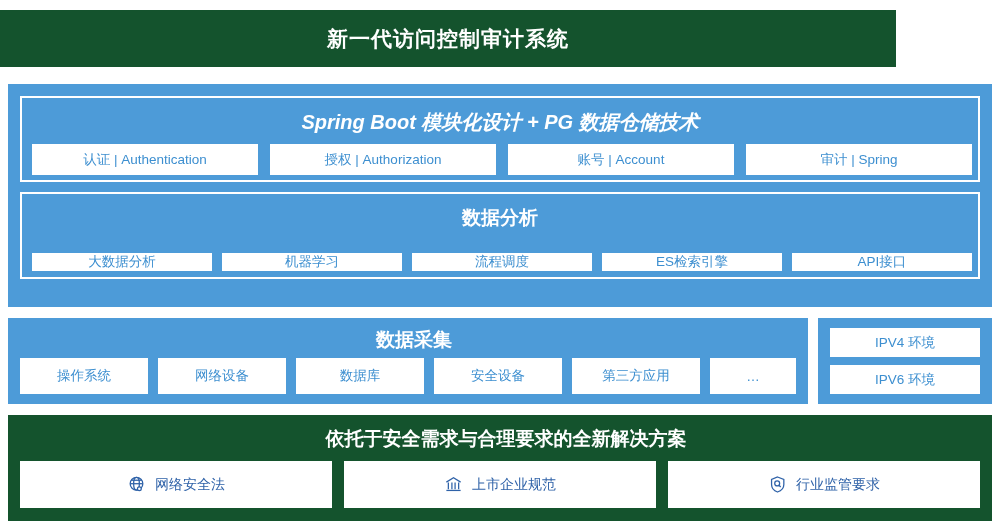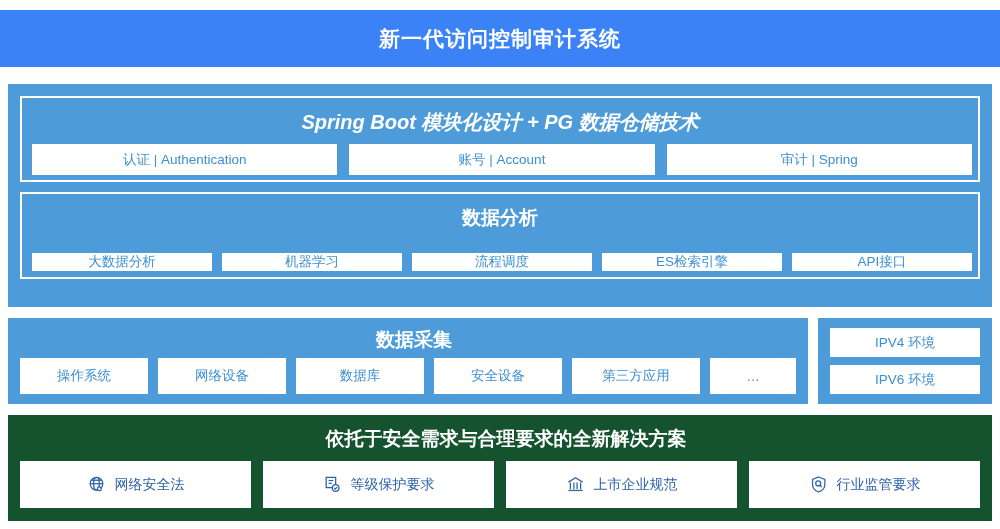--- a/index.html
+++ b/index.html
@@ -6,22 +6,22 @@
   body{
     width:1000px;height:529px;
     background:#ffffff;
     font-family:"Liberation Sans","DejaVu Sans",sans-serif;
     overflow:hidden;
   }
   .page{position:relative;width:1000px;height:529px;box-sizing:border-box;}
 
   
   .titlebar{
-    position:absolute;left:0;top:10px;width:1000px;height:57px;
-    background:#3b82f6;
+    position:absolute;left:0;top:10px;width:896px;height:57px;
+    background:#14532d;
     display:flex;align-items:center;justify-content:center;
   }
   .titlebar .title{
     color:#ffffff;font-size:21px;font-weight:bold;letter-spacing:1px;
   }
 
   
   .panel{
     position:absolute;
     background:#4d9bd8;
@@ -105,20 +105,21 @@
   <div class="titlebar">
     <span class="title">新一代访问控制审计系统</span>
   </div>
 
   <div class="panel" id="section-platform">
 
     <div class="group" id="group-springboot">
       <div class="group-title italic">Spring Boot 模块化设计 + PG 数据仓储技术</div>
       <div class="chips">
         <div class="chip">认证 | Authentication</div>
+        <div class="chip">授权 | Authorization</div>
         <div class="chip">账号 | Account</div>
         <div class="chip">审计 | Spring</div>
       </div>
     </div>
 
     <div class="group" id="group-analysis">
       <div class="group-title">数据分析</div>
       <div class="chips">
         <div class="chip">大数据分析</div>
         <div class="chip">机器学习</div>
@@ -158,32 +159,20 @@
             <circle cx="12" cy="11" r="8"></circle>
             <ellipse cx="12" cy="11" rx="3.6" ry="8"></ellipse>
             <line x1="4" y1="11" x2="20" y2="11"></line>
             <line x1="5.4" y1="6.6" x2="18.6" y2="6.6"></line>
             <circle cx="15.6" cy="17.4" r="2.4" fill="#ffffff"></circle>
           </svg>
         </span>
         <span>网络安全法</span>
       </div>
 
-      <div class="chip">
-        <span class="icon">
-          <svg width="19" height="19" viewBox="0 0 24 24" fill="none" stroke="#2f62a8" stroke-width="1.6">
-            <path d="M4 3 h12 v13 h-12 z"></path>
-            <line x1="7" y1="7" x2="13" y2="7"></line>
-            <line x1="7" y1="10.5" x2="11" y2="10.5"></line>
-            <circle cx="16" cy="16.5" r="4.2" fill="#ffffff"></circle>
-            <polyline points="14.2,16.5 15.5,17.8 17.9,15.1"></polyline>
-          </svg>
-        </span>
-        <span>等级保护要求</span>
-      </div>
 
       <div class="chip">
         <span class="icon">
           <svg width="19" height="19" viewBox="0 0 24 24" fill="none" stroke="#2f62a8" stroke-width="1.6">
             <polyline points="3,9 12,3.5 21,9"></polyline>
             <line x1="5.5" y1="9.5" x2="5.5" y2="18"></line>
             <line x1="10" y1="9.5" x2="10" y2="18"></line>
             <line x1="14" y1="9.5" x2="14" y2="18"></line>
             <line x1="18.5" y1="9.5" x2="18.5" y2="18"></line>
             <line x1="3" y1="19.5" x2="21" y2="19.5"></line>

